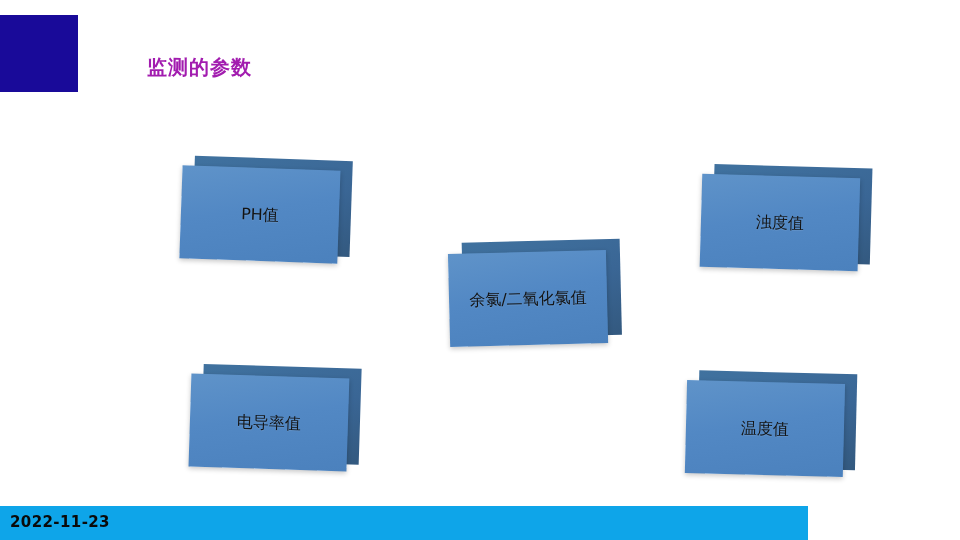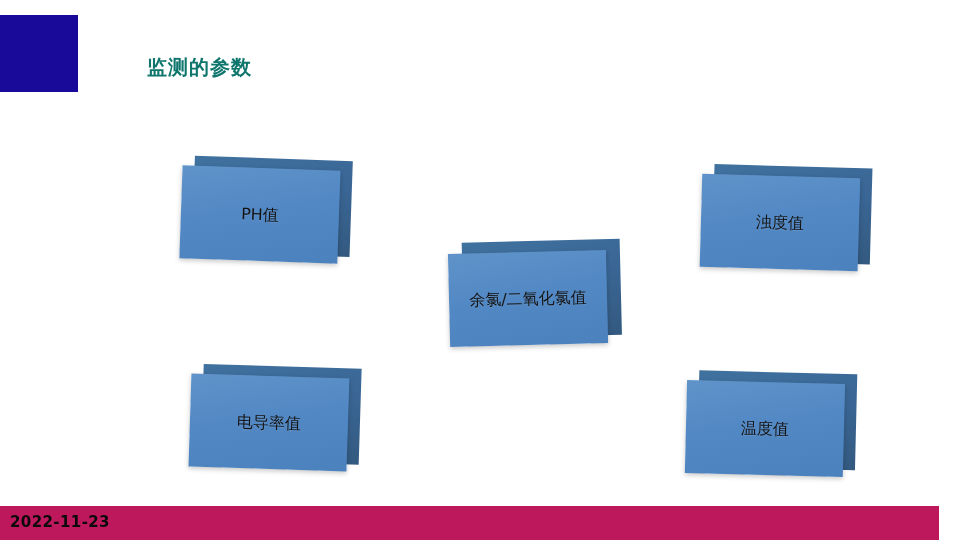--- a/index.html
+++ b/index.html
@@ -32,21 +32,21 @@
   }
 
   
   .slide-title {
     position: absolute;
     left: 147px;
     top: 54px;
     font-family: "DejaVu Sans", "Liberation Sans", sans-serif;
     font-size: 20px;
     font-weight: bold;
-    color: #0f766e;
+    color: #a21caf;
     letter-spacing: 1px;
     white-space: nowrap;
   }
 
   
   .card-stack {
     position: absolute;
     width: 160px;
     height: 96px;
   }
@@ -88,23 +88,23 @@
   #stack-temp    { left: 686px; top: 378px; transform: rotate(1.4deg); }
 
   #stack-chlor .card-back { left: 14px; top: -8px; }
   #stack-chlor .card-front { top: 3px; }
 
   
   .footer-bar {
     position: absolute;
     left: 0;
     bottom: 0;
-    width: 939px;
+    width: 808px;
     height: 34px;
-    background: #be185d;
+    background: #0ea5e9;
   }
   .footer-date {
     position: absolute;
     left: 10px;
     top: 7px;
     font-family: "DejaVu Sans", "Liberation Sans", sans-serif;
     font-size: 15px;
     font-weight: bold;
     color: #0a0a0a;
     letter-spacing: 0.4px;

